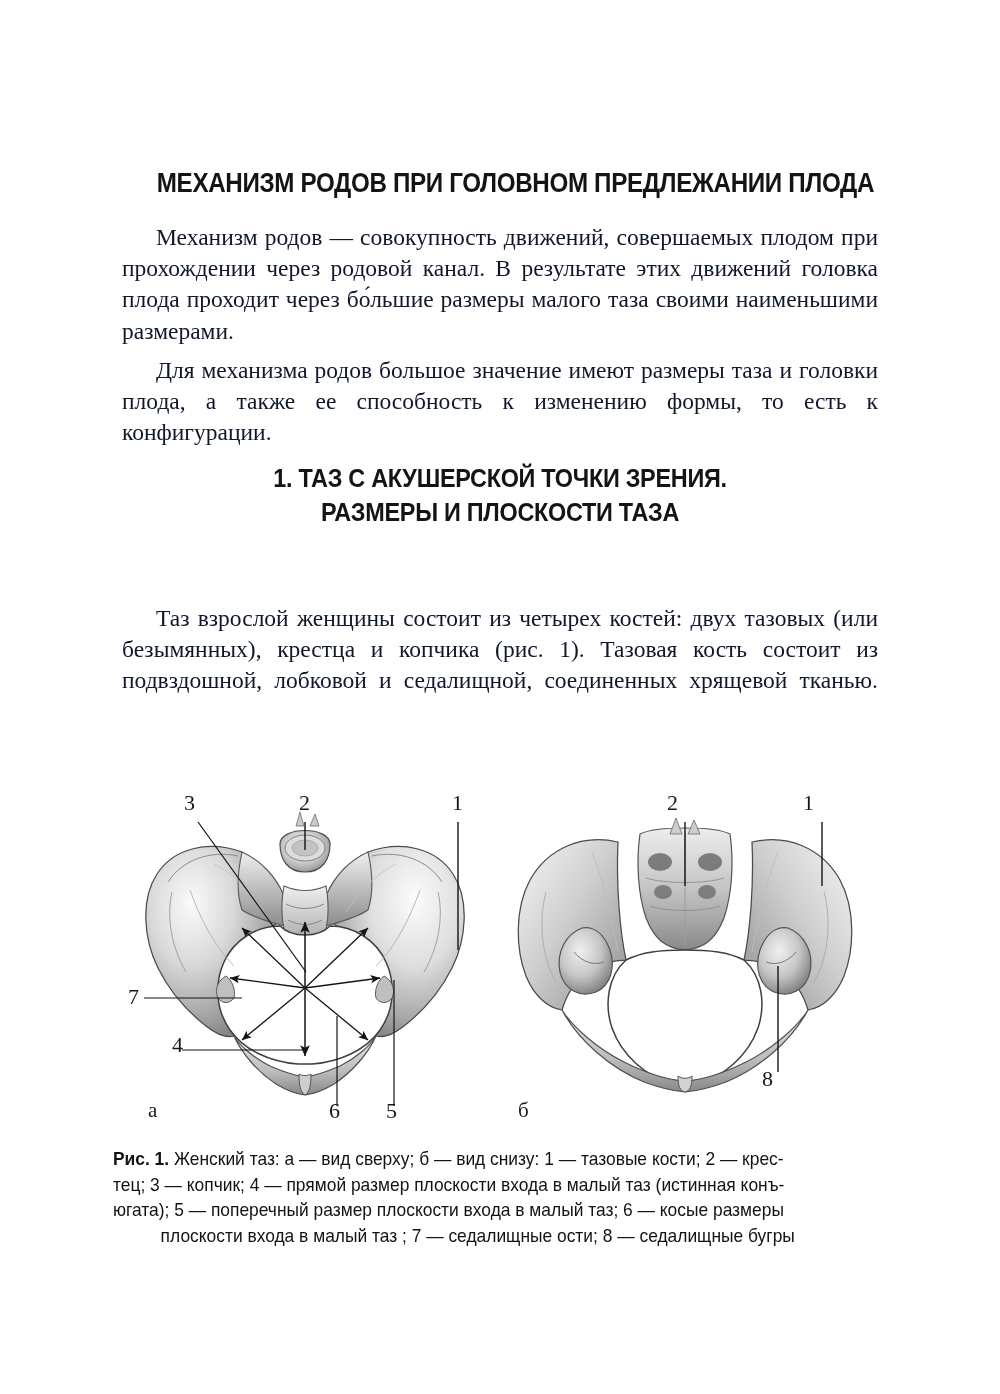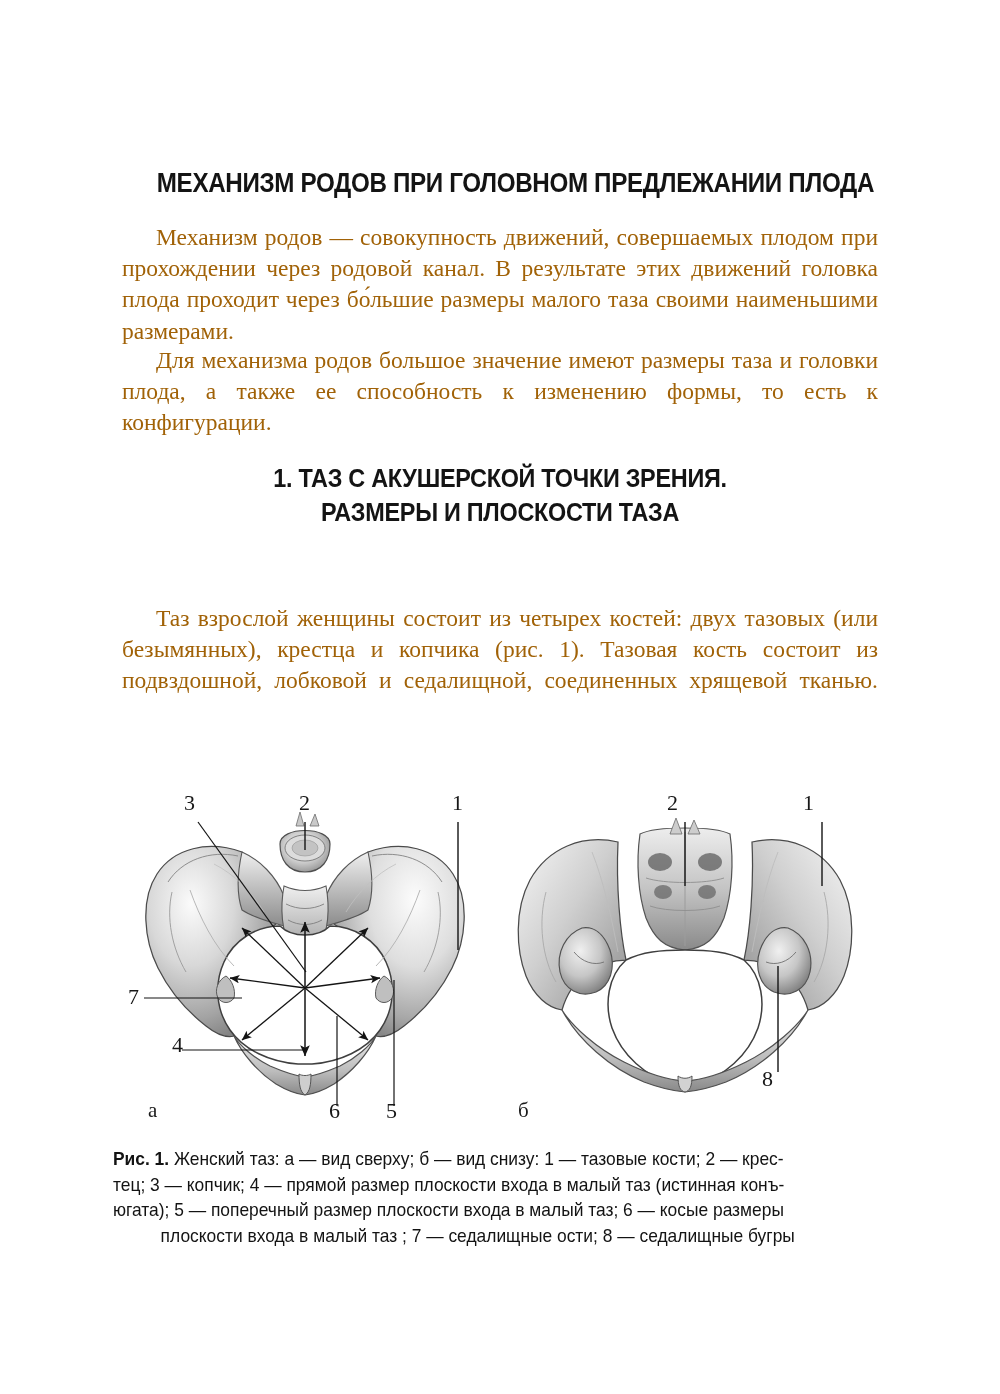--- a/index.html
+++ b/index.html
@@ -54,25 +54,25 @@
 
   
   .para {
     position: absolute;
     left: 122px;
     width: 756px;
     font-size: 23.5px;
     line-height: 31.2px;
     text-align: justify;
     text-justify: inter-word;
-    color: #a16207;
+    color: #0f172a;
   }
   .para .ind { display: inline-block; width: 34px; }
   .para.p1 { top: 222px; }
-  .para.p2 { top: 345px; }
+  .para.p2 { top: 355px; }
   .para.p3 { top: 541px; }
   .para.p4 { top: 603px; }
   .para.p5 { top: 727px; }
 
   
   .para.full::after {
     content: "";
     display: inline-block;
     width: 100%;
   }

